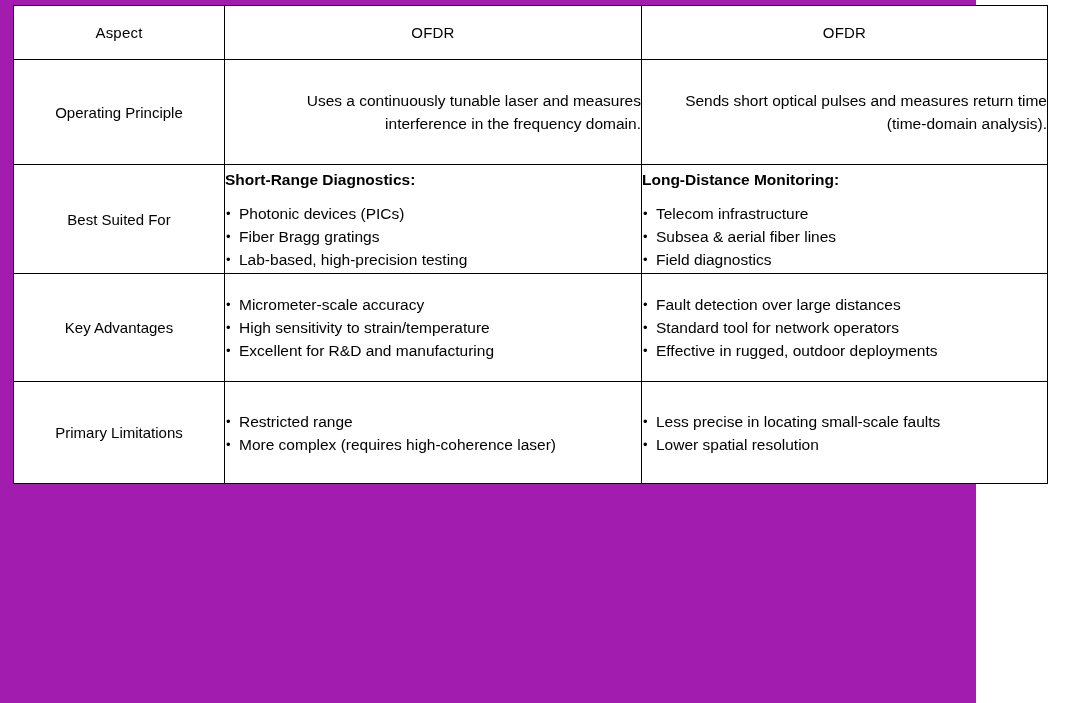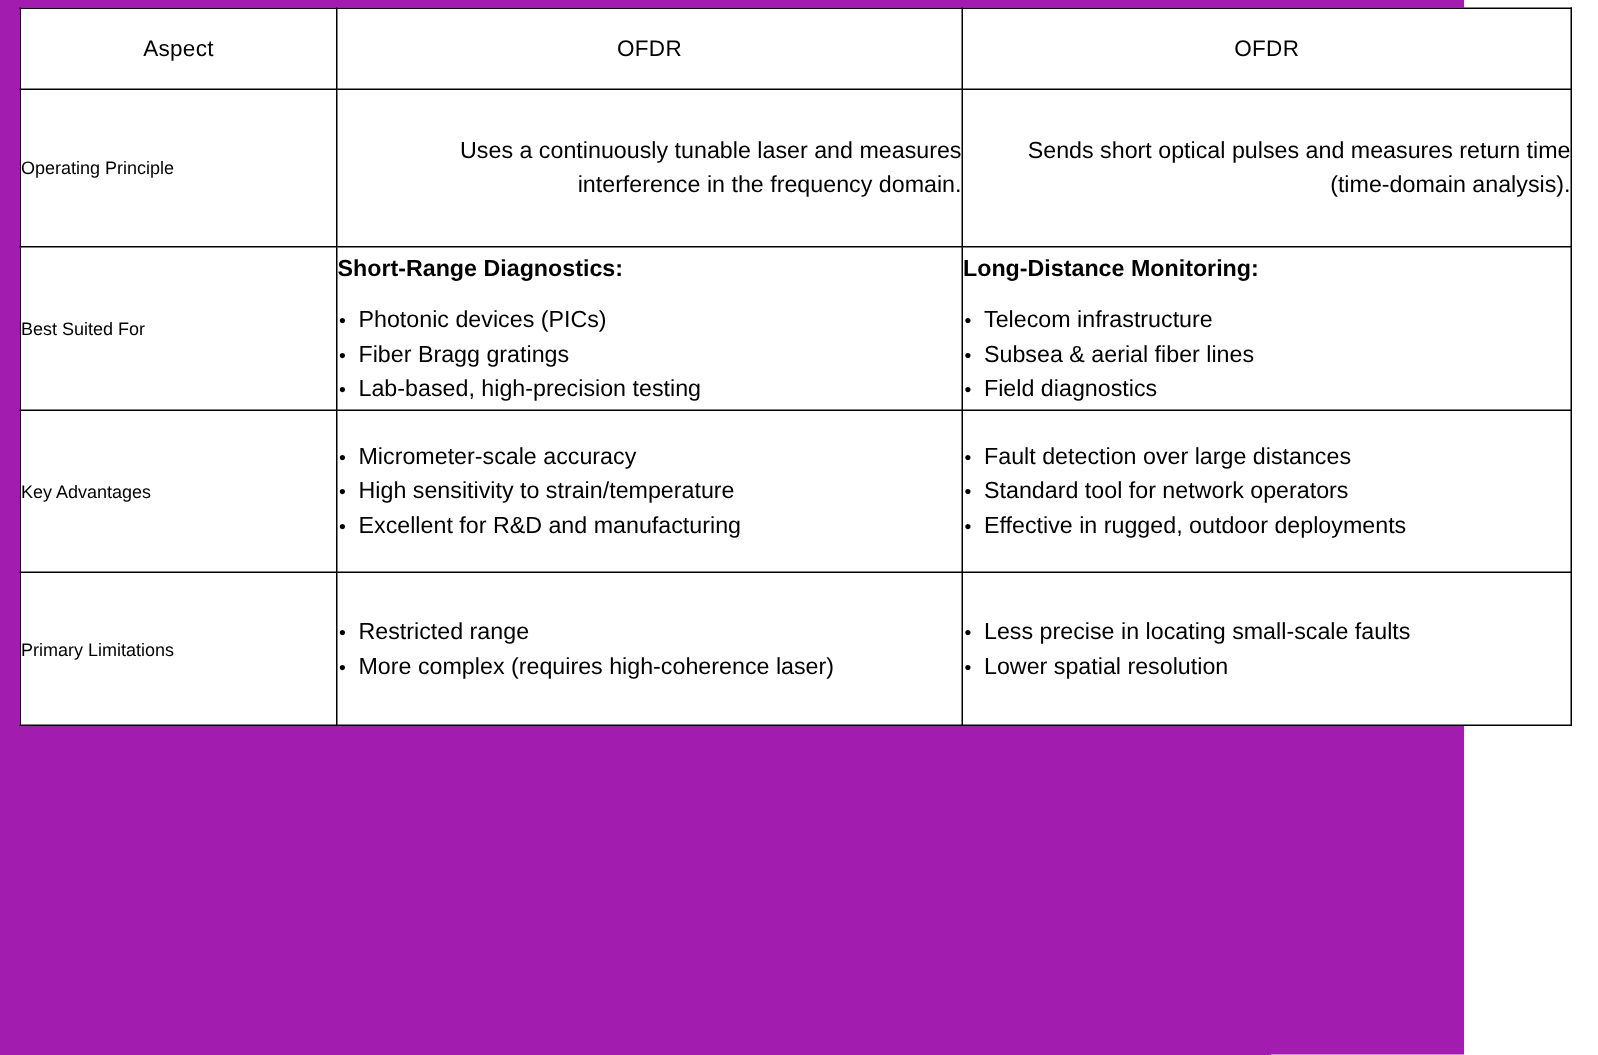--- a/index.html
+++ b/index.html
@@ -50,21 +50,22 @@
   tr.header-row th {
     height: 53px;
     text-align: center;
     font-weight: normal;
     font-size: 15px;
     letter-spacing: 0.2px;
   }
 
   
   td.aspect-cell {
-    font-size: 12px;
+    text-align: center;
+    font-size: 15px;
     padding: 4px 6px;
   }
 
   
   td.body-cell {
     text-align: left;
     font-size: 15.5px;
     line-height: 23px;
     padding: 4px 6px 4px 8px;
   }

